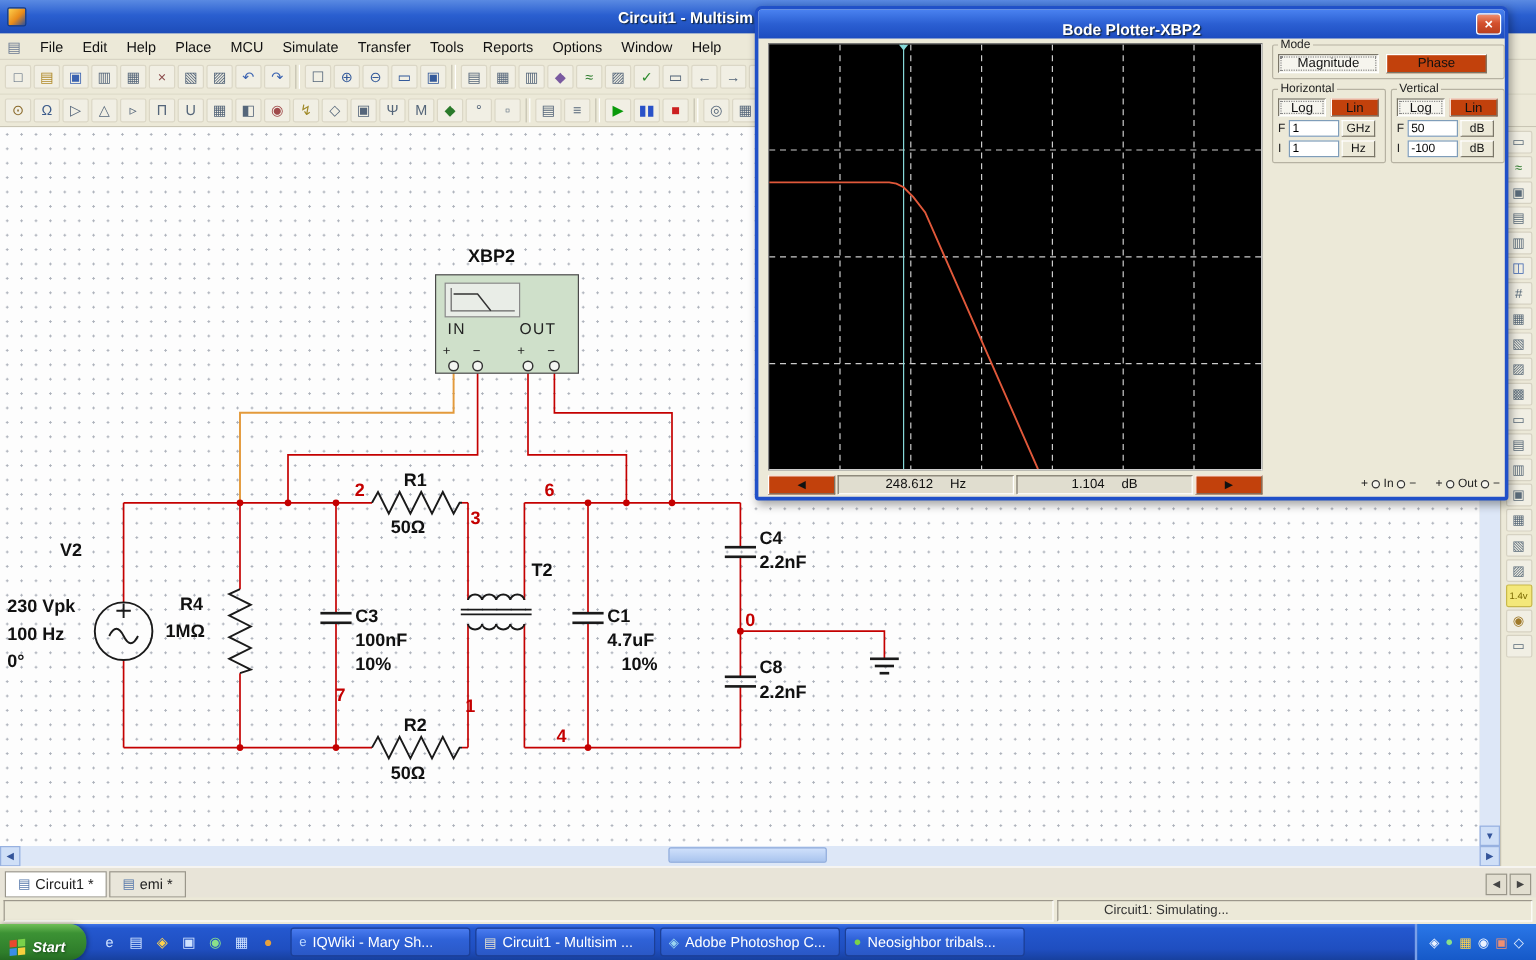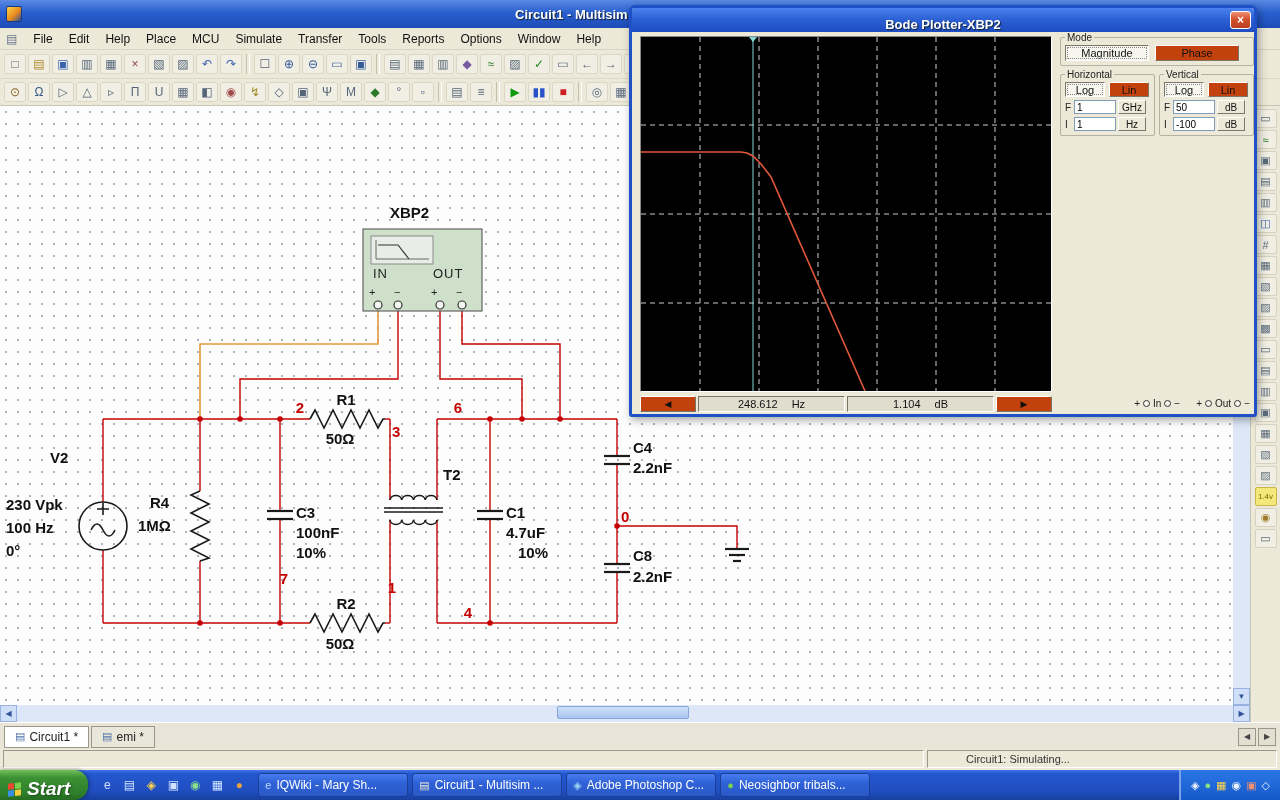--- a/index.html
+++ b/index.html
@@ -59,27 +59,27 @@
   .tab.active { background:#fff; }
   .tab-ico { font-size:11px; color:#5577aa; }
   .tab-spacer { flex:1; }
   .tab-nav { width:18px; height:18px; margin-left:2px; background:#e2ded0; border:1px solid #9a968a; font-size:8px;
     display:flex; align-items:center; justify-content:center; color:#444; }
 
   .statusbar { position:absolute; top:748px; left:0; width:1280px; height:22px; background:#ece9d8;
     display:flex; gap:3px; padding:2px 3px; }
   .sp { border:1px solid; border-color:#9c978b #fff #fff #9c978b; font-size:11px; color:#333;
     display:flex; align-items:center; padding:0 6px; white-space:nowrap; }
-  .sp1 { flex:1; } .sp2 { width:350px;padding-left:38px; } .sp3 { width:285px; }
+  .sp1 { flex:1; } .sp2 { width:396px;padding-left:38px; } .sp3 { width:285px; }
 
   
   .taskbar { position:absolute; top:770px; left:0; width:1280px; height:30px;
     background:linear-gradient(180deg,#3f74e8 0%,#2458cf 12%,#1f4ec0 70%,#17409e 100%); display:flex; align-items:center; }
   .startbtn { height:30px; padding:8px 18px 0 8px; display:flex; align-items:center; gap:6px; color:#fff;
-    font-weight:bold; font-style:italic; font-size:19px; text-shadow:1px 1px 2px #1c4a1a;
+    font-weight:bold; font-style:italic; font-size:12px; text-shadow:1px 1px 2px #1c4a1a;
     background:linear-gradient(180deg,#71bf59 0%,#3c9234 25%,#2e7d2a 80%,#256b22 100%);
     border-radius:0 14px 14px 0; box-shadow:1px 0 4px rgba(0,0,0,.4); }
   .flag { display:grid; grid-template-columns:6px 6px; grid-template-rows:6px 6px; gap:1px; transform:skewY(-6deg); }
   .flag i { display:block; }
   .flag i:nth-child(1){background:#e8492f;} .flag i:nth-child(2){background:#7ad14a;}
   .flag i:nth-child(3){background:#3a8ee8;} .flag i:nth-child(4){background:#f7cf3d;}
   .qlaunch { display:flex; gap:4px; padding:0 10px; align-items:center; }
   .ql { width:18px; height:18px; font-size:12px; color:#eaf2ff; display:flex; align-items:center; justify-content:center; }
   .tasks { display:flex; gap:4px; flex:1; align-items:center; }
   .task { width:150px; height:24px; background:linear-gradient(180deg,#4a7cf0,#2f62d8 40%,#2a58c6);

